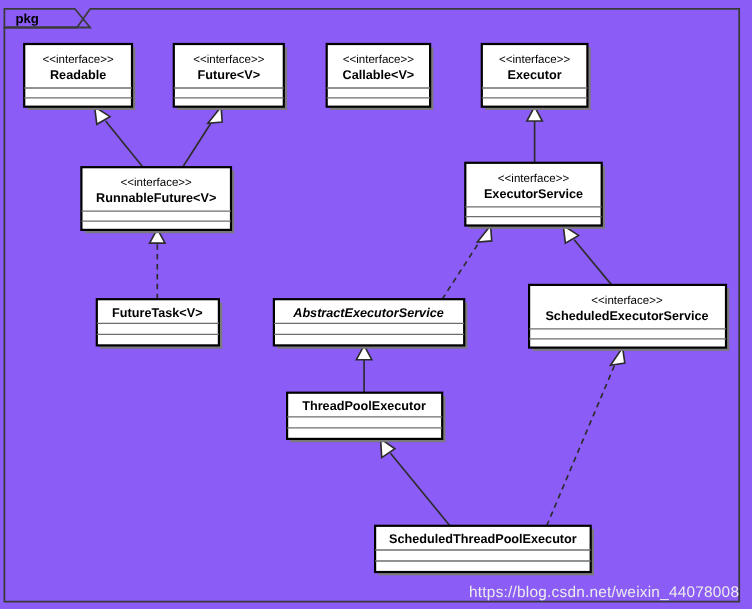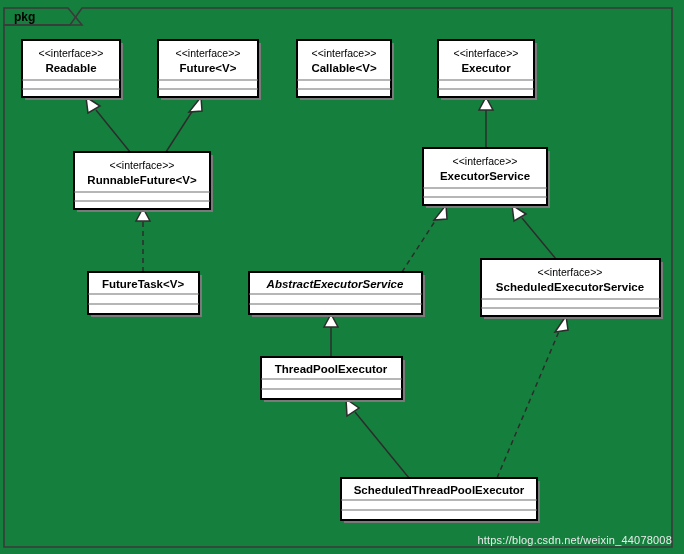--- a/index.html
+++ b/index.html
@@ -7,21 +7,21 @@
     padding: 0;
     background: #ffffff;
   }
   body {
     font-family: "Liberation Sans", sans-serif;
   }
   #stage {
     position: relative;
     width: 684px;
     height: 554px;
-    background: #15803d;
+    background: #8b5cf6;
     overflow: hidden;
   }
   #diagram {
     position: absolute;
     left: 0;
     top: 0;
     width: 684px;
     height: 554px;
   }
   .frame-line {
@@ -80,21 +80,21 @@
     fill: #ffffff;
     stroke: #2c2c2c;
     stroke-width: 1.5;
     stroke-linejoin: miter;
   }
   .watermark {
     position: absolute;
     right: 12px;
     bottom: 8px;
     font-family: "Liberation Sans", sans-serif;
-    font-size: 11px;
+    font-size: 14px;
     color: #ececec;
     letter-spacing: 0.2px;
     white-space: nowrap;
     user-select: none;
   }
 </style>
 </head>
 <body>
 
 <div id="stage">

